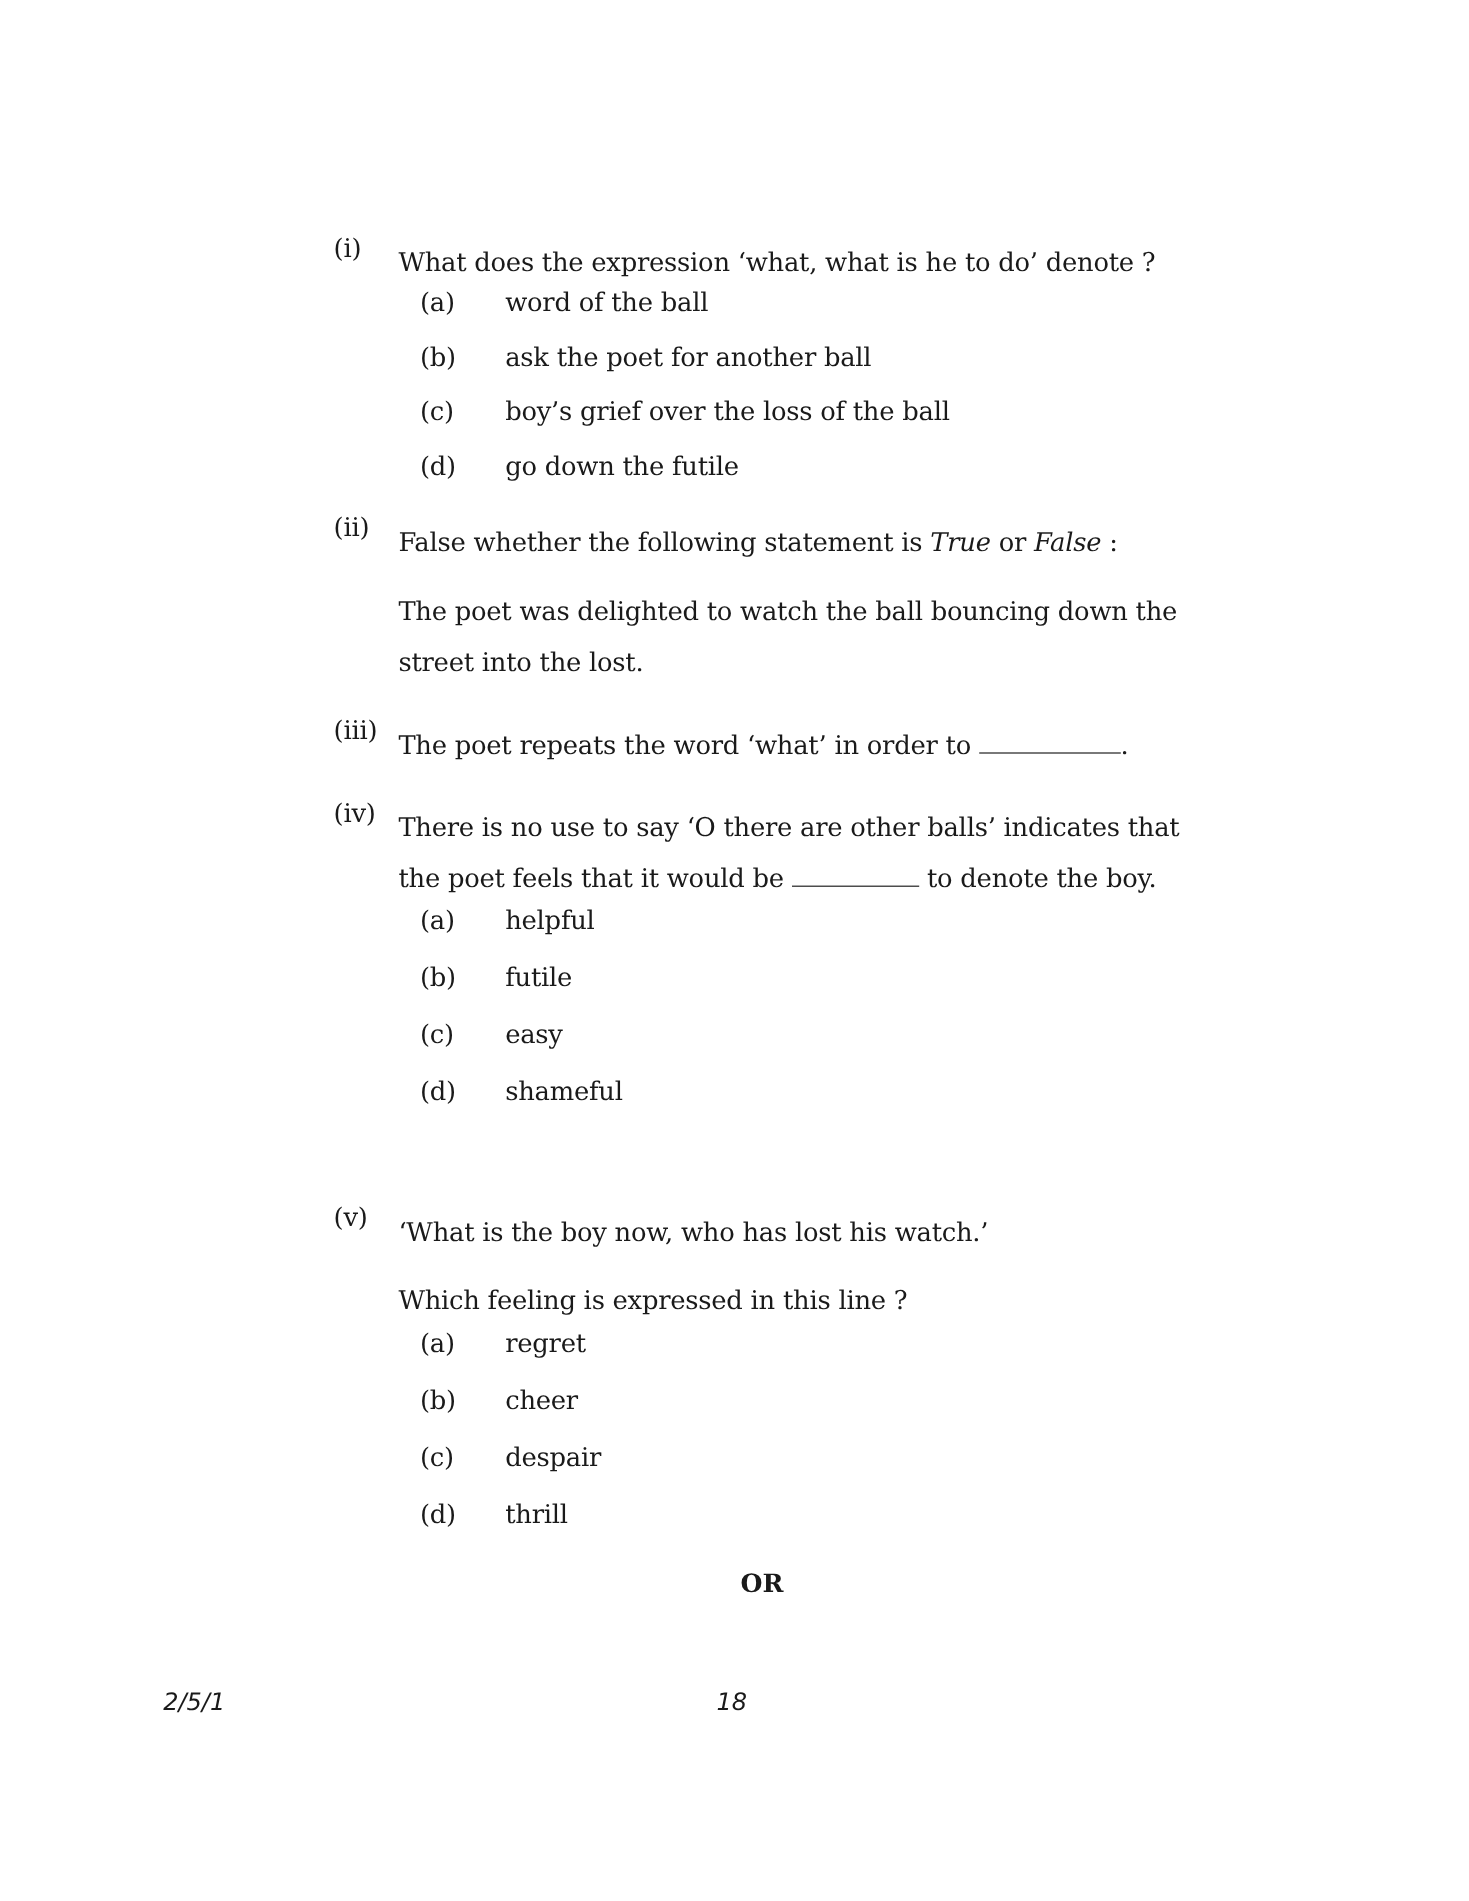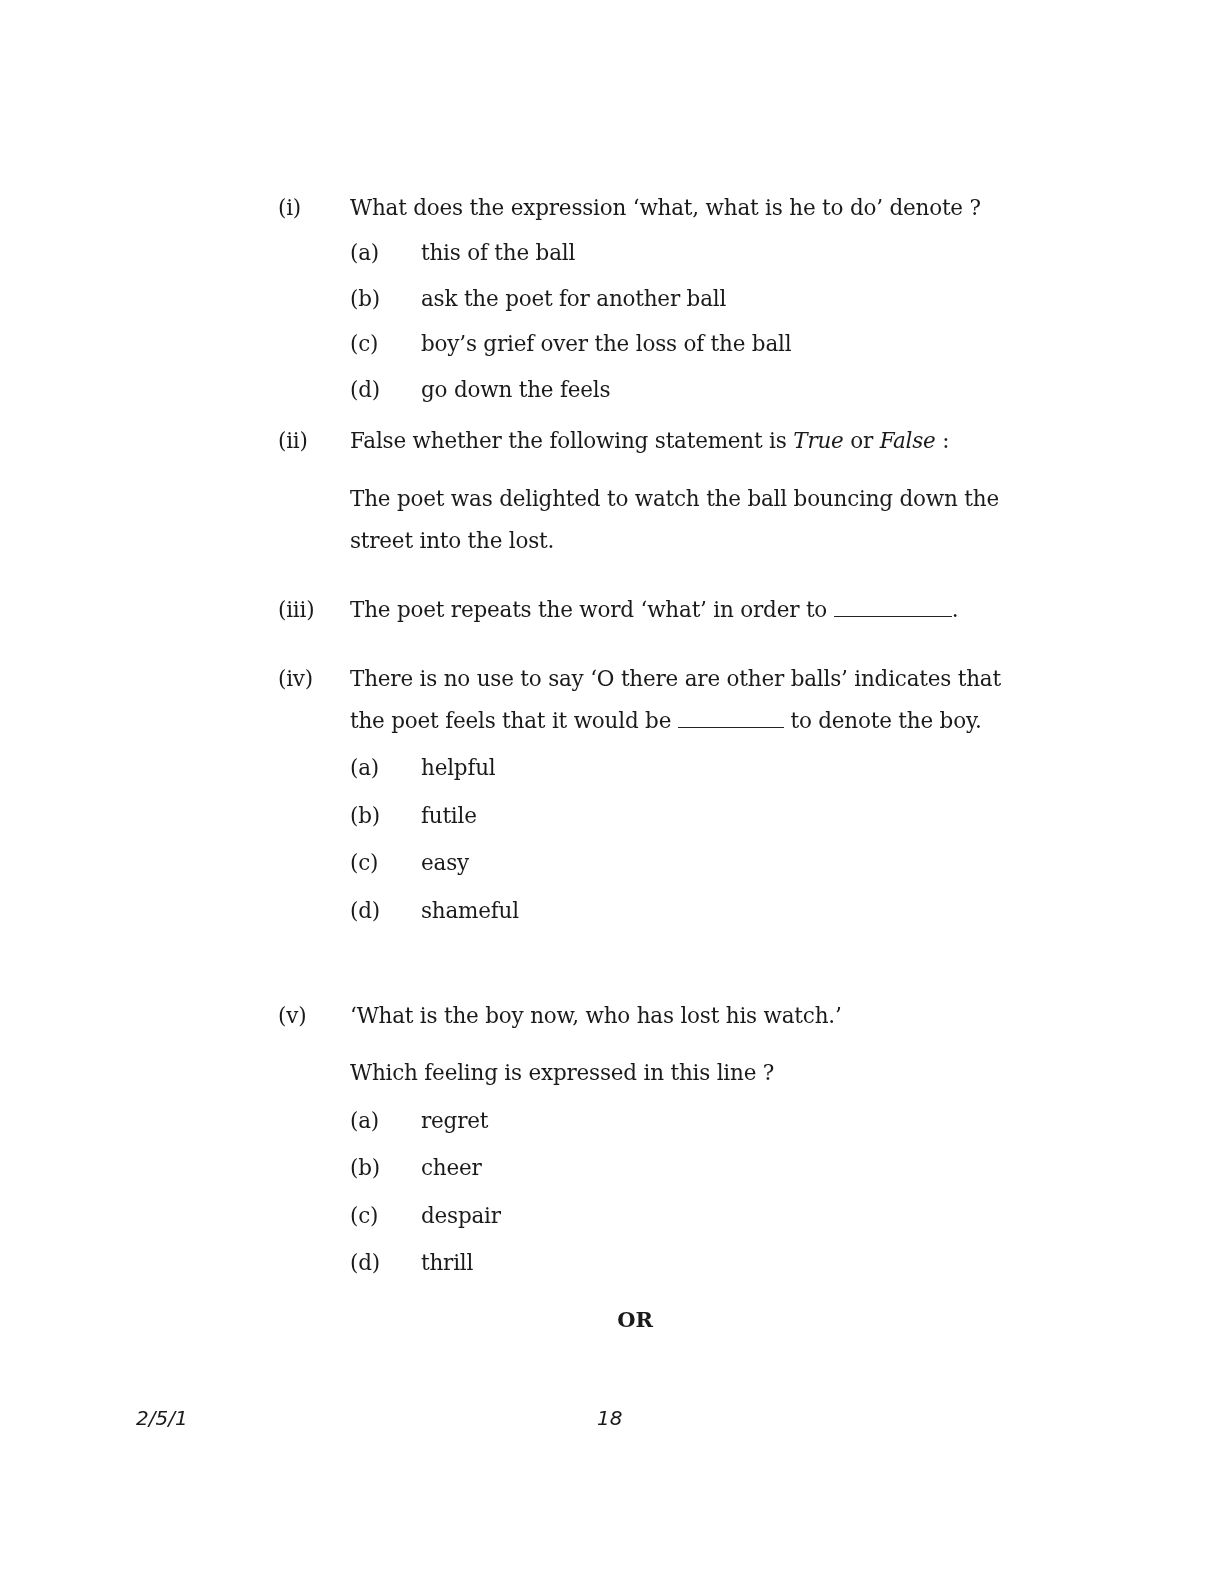--- a/index.html
+++ b/index.html
@@ -1,41 +1,41 @@
 <!DOCTYPE html>
 <html><head>
 <meta charset="utf-8">
 <style>
   html, body { margin:0; padding:0; background:#ffffff; }
   body { width:1224px; height:1584px; position:relative; overflow:hidden;
          font-family:"DejaVu Serif","Liberation Serif",serif; color:#1a1a1a; }
   .abs { position:absolute; white-space:nowrap; }
   .txt { font-size:21.5px; letter-spacing:-0.2px; }
   .qnum { left:278px; }
-  .qtext { left:350px; }
+  .qtext { left:332px;margin-top:12px; }
   .olabel { left:350px; }
   .otext { left:421px; }
   .blank { display:inline-block; border-bottom:1px solid #222; height:0; vertical-align:baseline; }
   .or { left:0; width:1270px; text-align:center; font-weight:bold; font-size:21px; }
   .footer { font-family:"DejaVu Sans","Liberation Sans",sans-serif; font-style:italic; font-size:20px; }
 </style>
 </head>
 <body>
 
 <div>
   <span class="abs txt qnum" style="top:195px">(i)</span>
   <span class="abs txt qtext" style="top:195px">What does the expression ‘what, what is he to do’ denote ?</span>
   <span class="abs txt olabel" style="top:240px">(a)</span>
-  <span class="abs txt otext" style="top:240px">this of the ball</span>
+  <span class="abs txt otext" style="top:240px">word of the ball</span>
   <span class="abs txt olabel" style="top:286px">(b)</span>
   <span class="abs txt otext" style="top:286px">ask the poet for another ball</span>
   <span class="abs txt olabel" style="top:331px">(c)</span>
   <span class="abs txt otext" style="top:331px">boy’s grief over the loss of the ball</span>
   <span class="abs txt olabel" style="top:377px">(d)</span>
-  <span class="abs txt otext" style="top:377px">go down the feels</span>
+  <span class="abs txt otext" style="top:377px">go down the futile</span>
 </div>
 
 <div>
   <span class="abs txt qnum" style="top:428px">(ii)</span>
   <span class="abs txt qtext" style="top:428px"><span>False whether the following statement is </span><i>True</i><span> or </span><i>False</i><span> :</span></span>
   <span class="abs txt qtext" style="top:486px">The poet was delighted to watch the ball bouncing down the</span>
   <span class="abs txt qtext" style="top:528px">street into the lost.</span>
 </div>
 
 <div>

